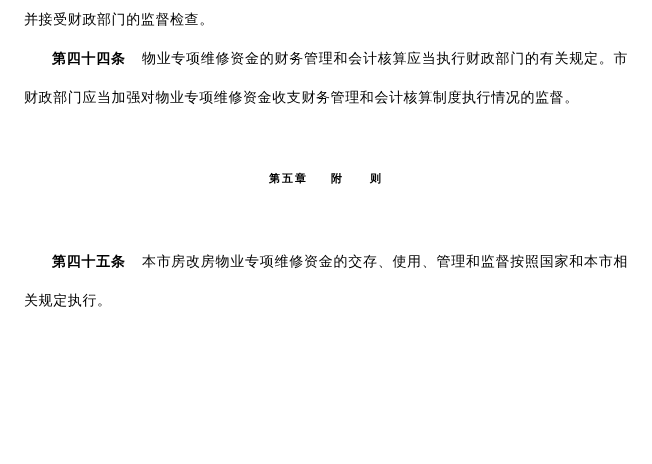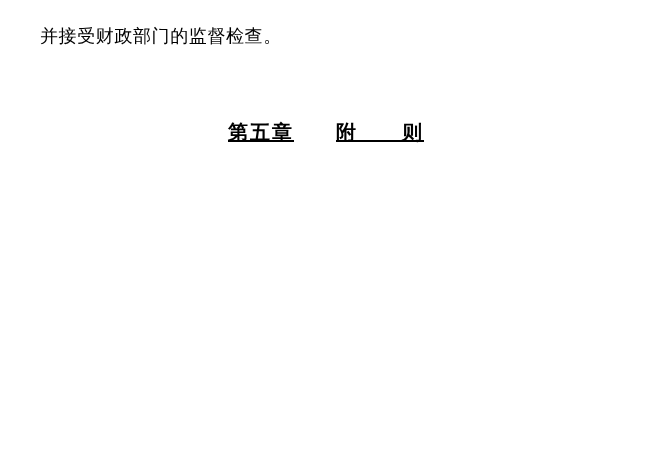--- a/index.html
+++ b/index.html
@@ -15,41 +15,40 @@
     color: #000000;
   }
   .page {
     position: relative;
     width: 652px;
     height: 464px;
     box-sizing: border-box;
     padding: 0 24px;
   }
   .para {
-    font-size: 18px;
+    font-size: 14px;
     line-height: 39px;
     letter-spacing: 0.6px;
     text-align: justify;
     text-justify: inter-ideograph;
-    margin: 16px;
+    margin: 0;
   }
   .indent {
     text-indent: 2em;
   }
   .bold-label {
     font-weight: bold;
   }
   .chapter-heading {
-    font-size: 20px;
+    font-size: 11px;
     font-weight: bold;
     line-height: 39px;
     letter-spacing: 2px;
     text-align: center;
     margin: 0;
-    text-decoration: underline;
   }
   .gap-before-heading {
     height: 42px;
   }
   .gap-after-heading {
     height: 44px;
   }
   .spacer-label {
     display: inline-block;
     width: 1.15em;
@@ -59,22 +58,24 @@
     width: 2.1em;
   }
 </style>
 </head>
 <body>
 
 <div class="page">
 
   <p class="para"><span>并接受财政部门的监督检查。</span></p>
 
+  <p class="para indent"><span class="bold-label">第四十四条</span><span class="spacer-label"></span><span>物业专项维修资金的财务管理和会计核算应当执行财政部门的有关规定。市财政部门应当加强对物业专项维修资金收支财务管理和会计核算制度执行情况的监督。</span></p>
 
   <div class="gap-before-heading"></div>
 
   <p class="chapter-heading"><span>第五章</span><span class="chapter-gap"></span><span>附　　则</span></p>
 
   <div class="gap-after-heading"></div>
 
+  <p class="para indent"><span class="bold-label">第四十五条</span><span class="spacer-label"></span><span>本市房改房物业专项维修资金的交存、使用、管理和监督按照国家和本市相关规定执行。</span></p>
 
 
 </div>
 
 </body></html>

